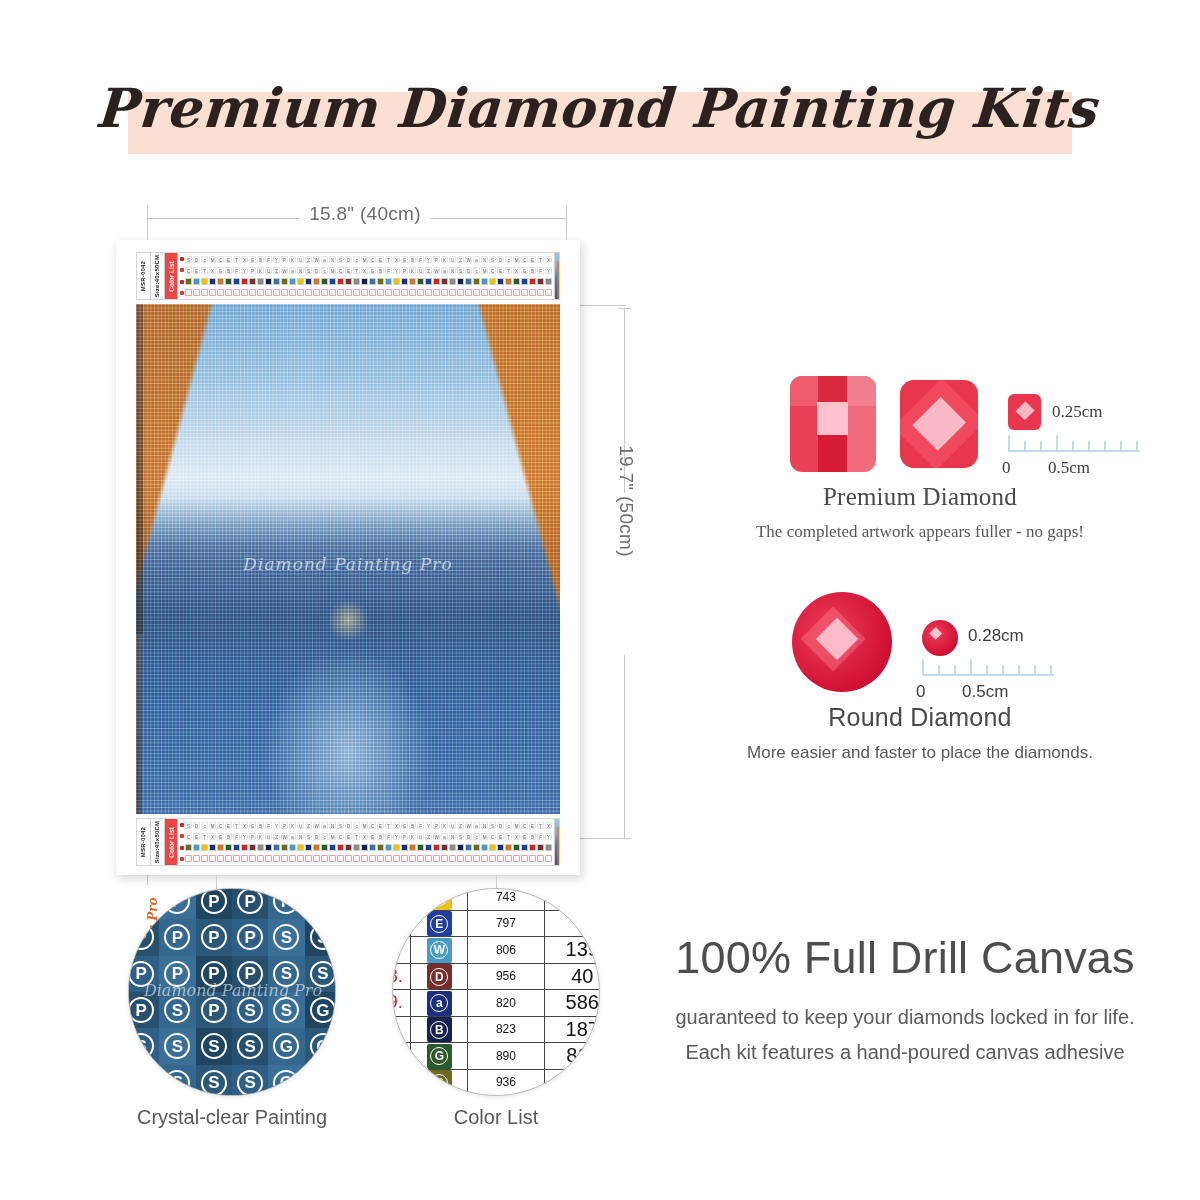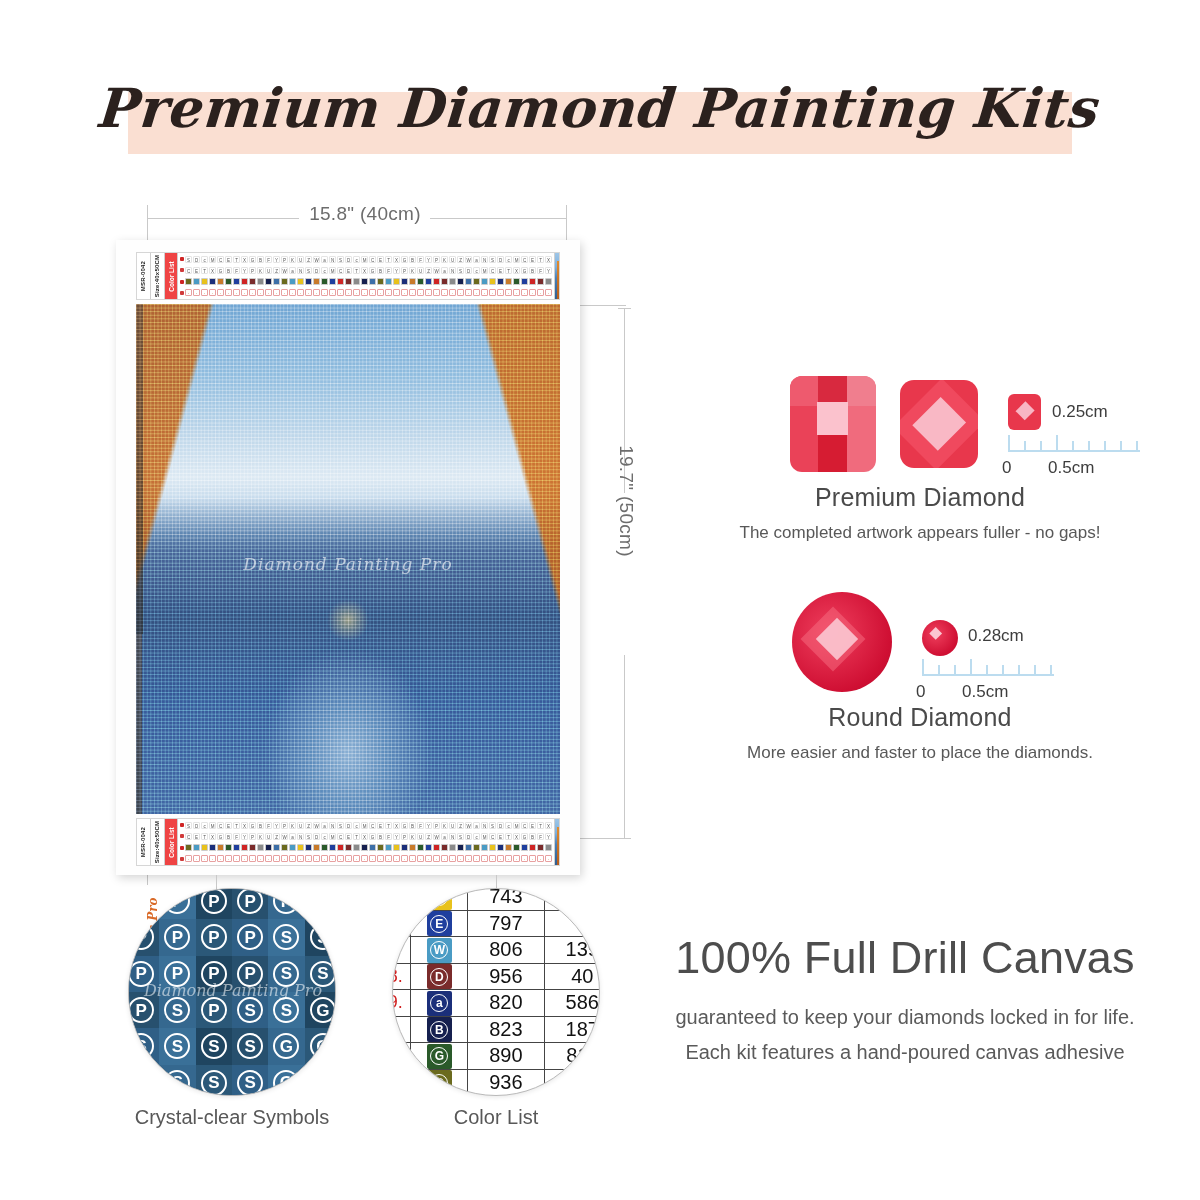--- a/index.html
+++ b/index.html
@@ -196,21 +196,21 @@
   .cl-table {
     position: absolute; left: -24px; top: -6px; width: 252px;
     border-collapse: collapse; font-size: 19px; color: #111;
   }
   .cl-table td {
     border: 1px solid #444; height: 26px; padding: 0 4px;
     text-align: center; white-space: nowrap;
   }
   .cl-no  { width: 38px; color: #d01f1f; text-align: right; padding-right: 6px; font-size: 18px; }
   .cl-sym { width: 52px; }
-  .cl-dmc { width: 70px; font-size: 20px; }
+  .cl-dmc { width: 70px; font-size: 12px; }
   .cl-cnt { width: 70px; font-size: 20px; }
   .chip {
     display: inline-flex; align-items: center; justify-content: center;
     width: 25px; height: 25px; border-radius: 2px;
     color: #fff; font-size: 14px; font-weight: bold; line-height: 1;
   }
   .chip .o {
     width: 18px; height: 18px; border-radius: 50%;
     border: 1.6px solid #fff; display:flex; align-items:center; justify-content:center;
     font-size: 12px;
@@ -884,21 +884,21 @@
         </div>
         <div class="sym-cell" style="background: rgb(58, 112, 152);">
           <div class="ring">G</div>
         </div>
         <div class="sym-cell" style="background: rgb(31, 69, 96);">
           <div class="ring">G</div>
         </div>
       </div>
     <div class="wm">Diamond Painting Pro</div>
   </div>
-  <div class="caption cap-symbols">Crystal-clear Symbols</div>
+  <div class="caption cap-symbols">Crystal-clear Painting</div>
 
   <div class="circle circle-colorlist">
     <table class="cl-table" id="cl-table">
         <tbody>
           <tr>
             <td class="cl-no"></td>
             <td class="cl-sym"><span class="chip" style="background: rgb(232, 194, 28);">
                 <span class="o">k</span>
               </span></td>
             <td class="cl-dmc">743</td>
@@ -964,21 +964,21 @@
             <td class="cl-no"></td>
             <td class="cl-sym"></td>
             <td class="cl-dmc">947</td>
             <td class="cl-cnt"></td>
           </tr>
         </tbody>
       </table>
   </div>
   <div class="caption cap-colorlist">Color List</div>
 
-  <div class="spec" style="top:368px;">
+  <div class="spec" style="top:368px;font-family:Liberation Serif, serif;">
     <div class="gem-row">
       <div class="sq-gem sq-big"></div>
       <div class="sq-gem sq-mid">
         <div class="f2"></div>
           <div class="facet"></div>
       </div>
       <div class="sq-gem sq-small">
         <div class="facet"></div>
       </div>
       <div class="lbl" style="left:392px; top:34px;">0.25cm</div>

